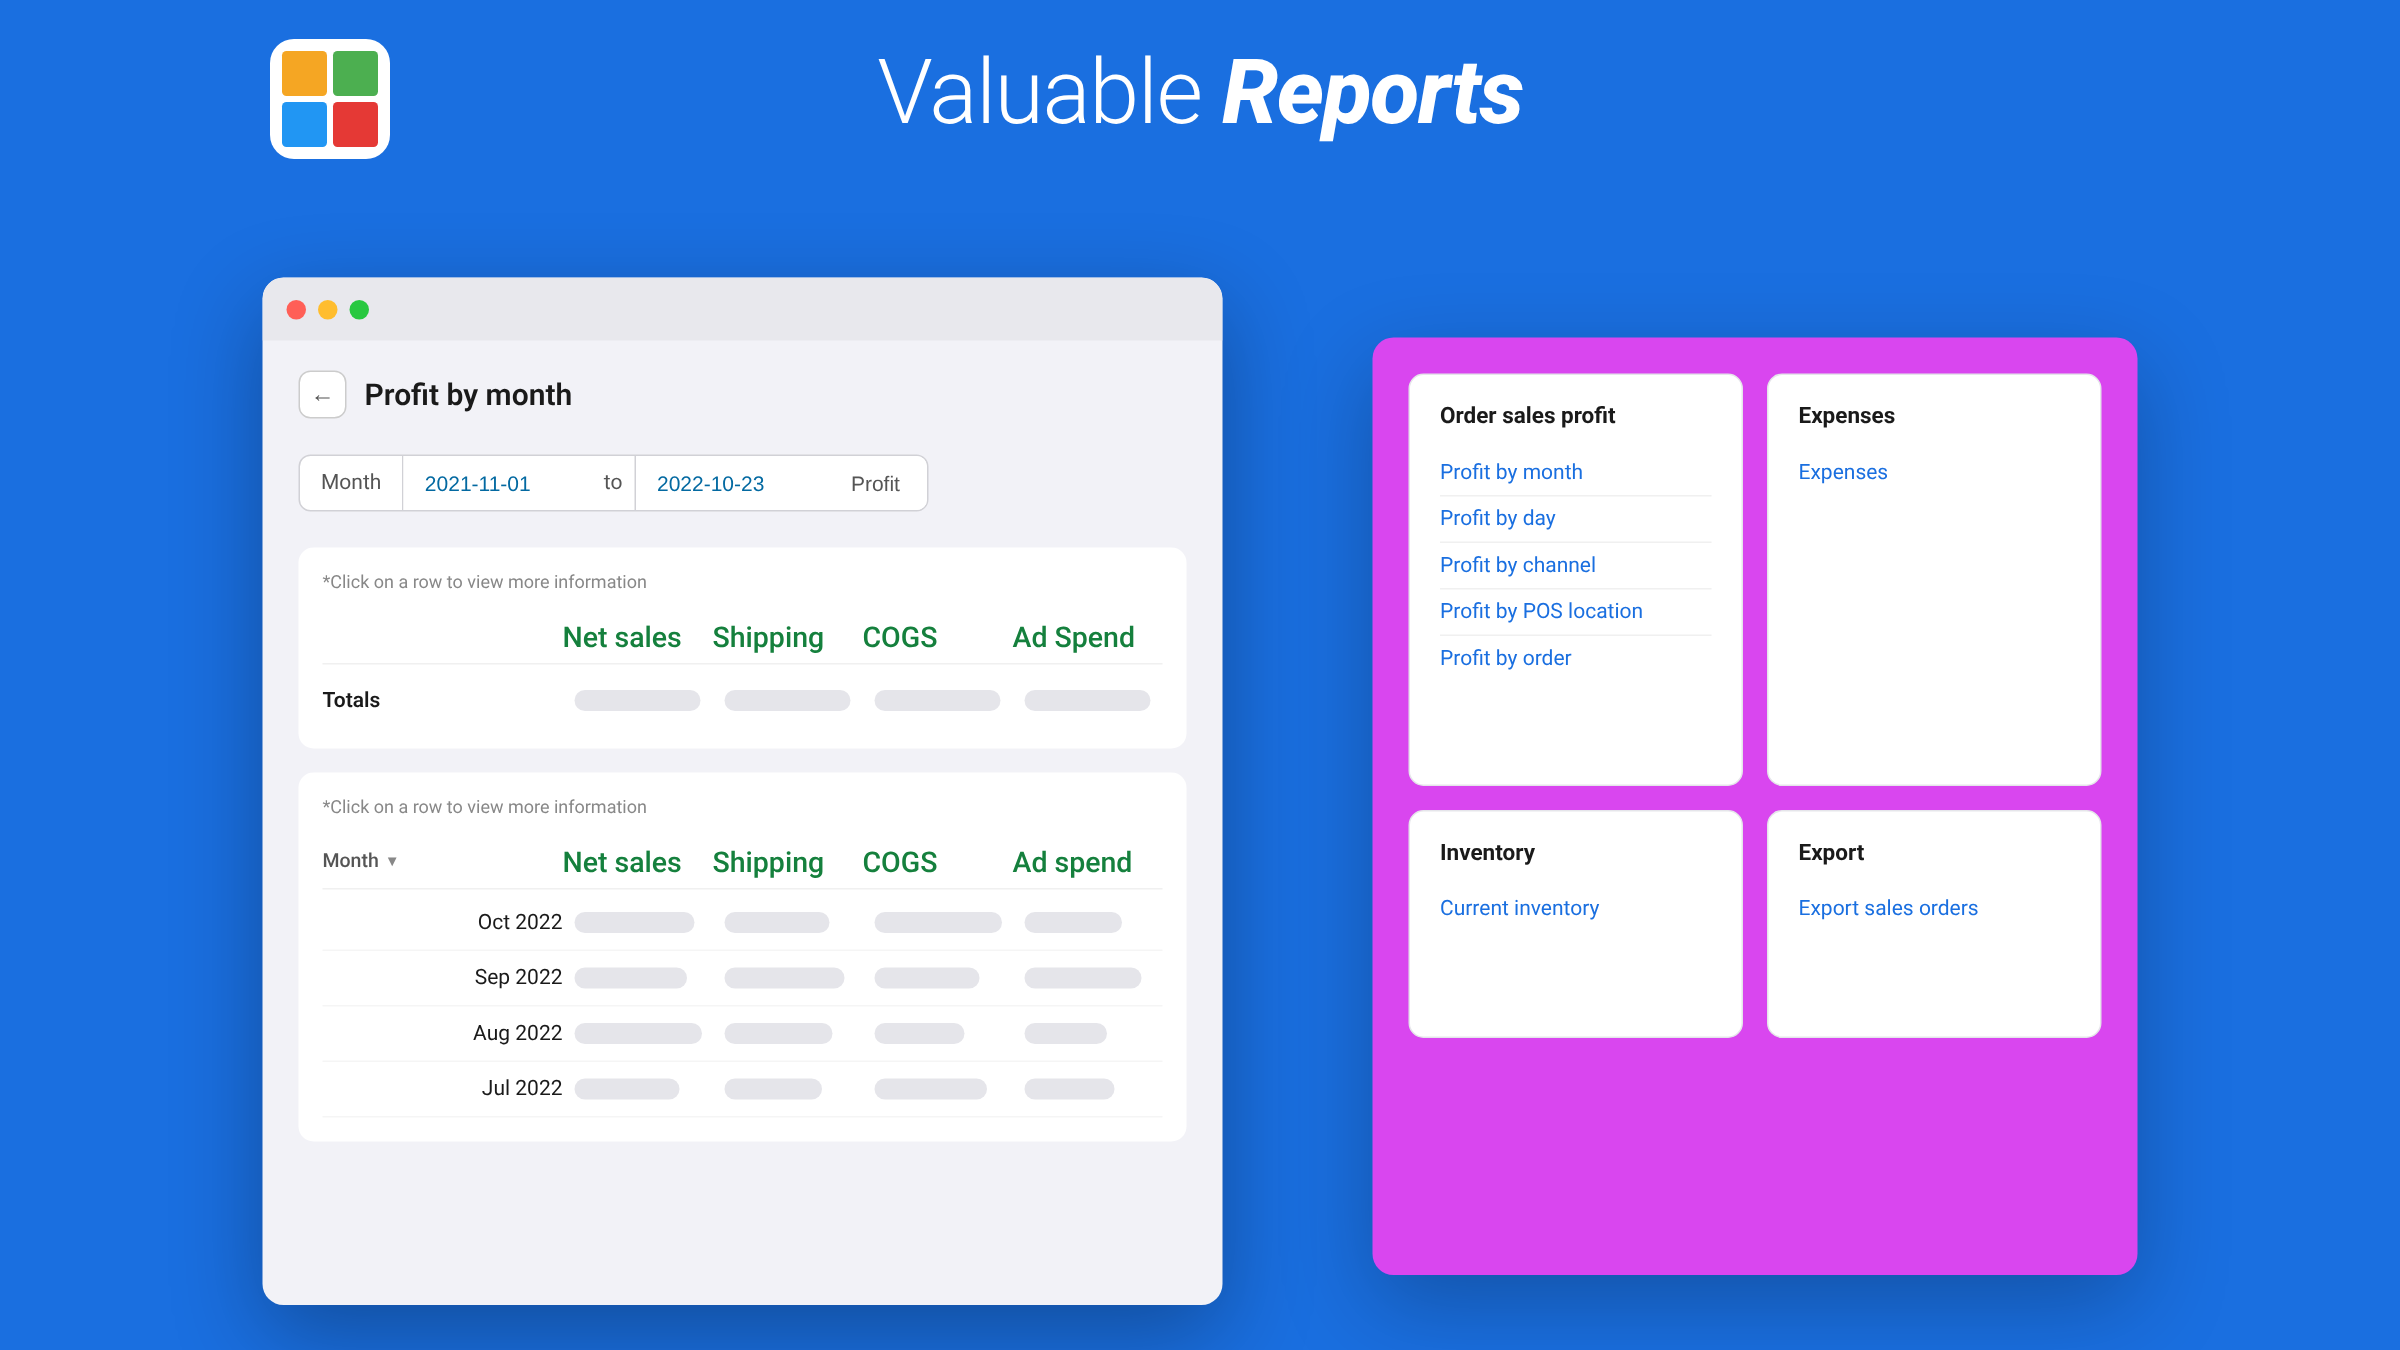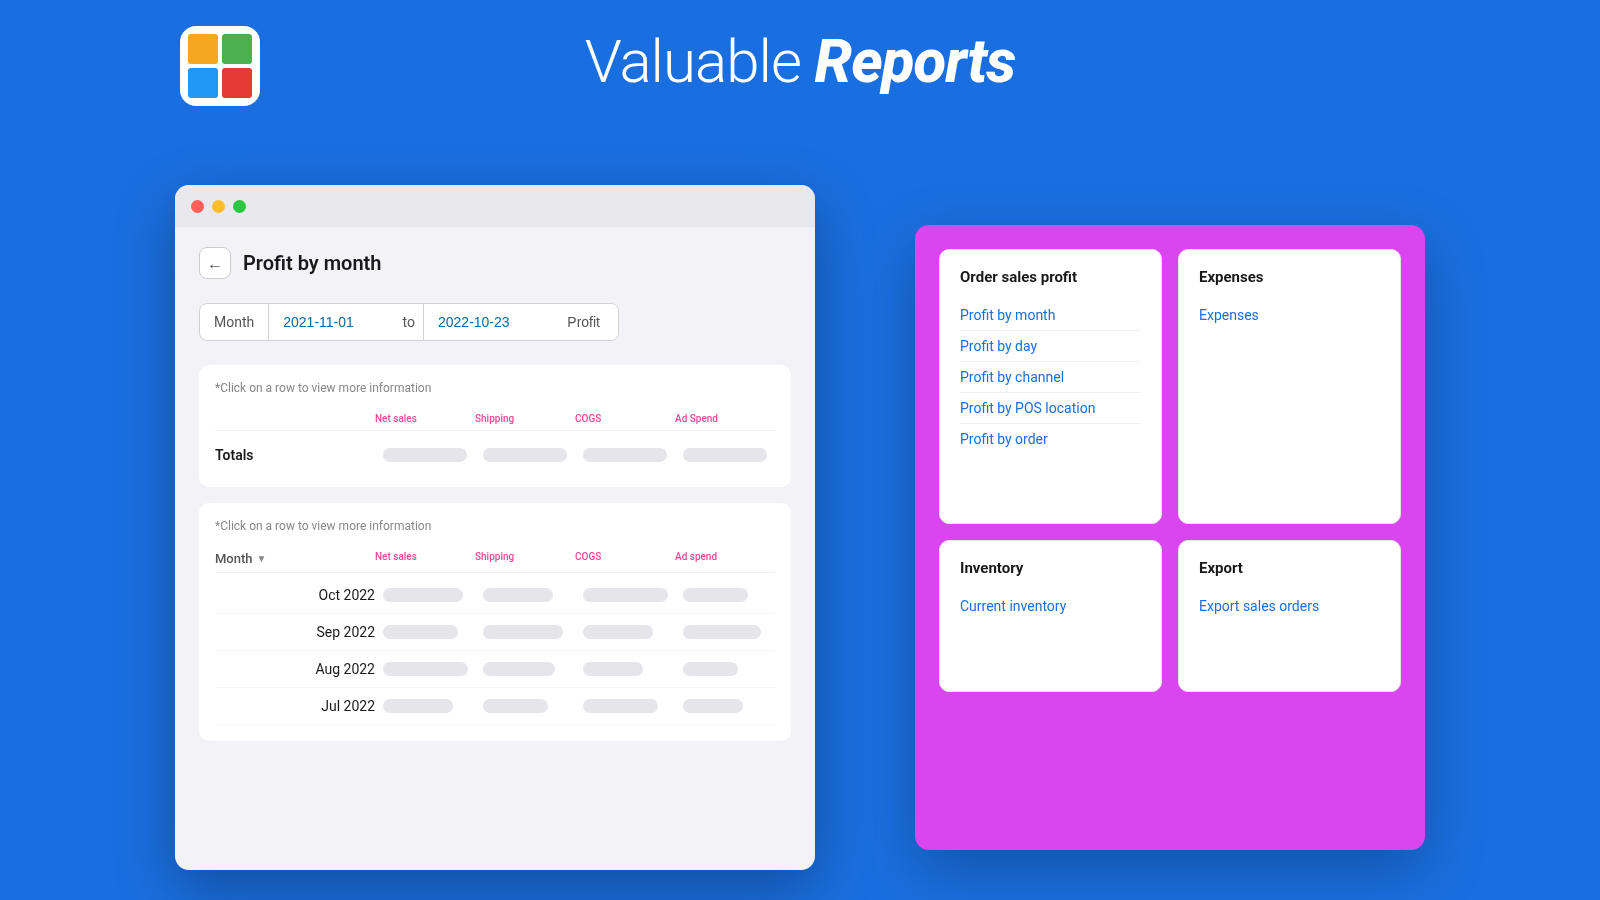--- a/index.html
+++ b/index.html
@@ -177,22 +177,22 @@
       margin-bottom: 12px;
     }
     .table-header-row {
       display: grid;
       grid-template-columns: 160px 1fr 1fr 1fr 1fr;
       padding: 6px 0;
       border-bottom: 1px solid #f0f0f0;
       margin-bottom: 8px;
     }
     .th {
-      font-size: 10px;
-      color: #ec4899;
+      font-size: 19px;
+      color: #15803d;
       font-weight: 500;
     }
     .th:first-child { font-weight: 400; }
     .totals-row {
       display: grid;
       grid-template-columns: 160px 1fr 1fr 1fr 1fr;
       align-items: center;
       padding: 8px 0;
     }
     .totals-label {

